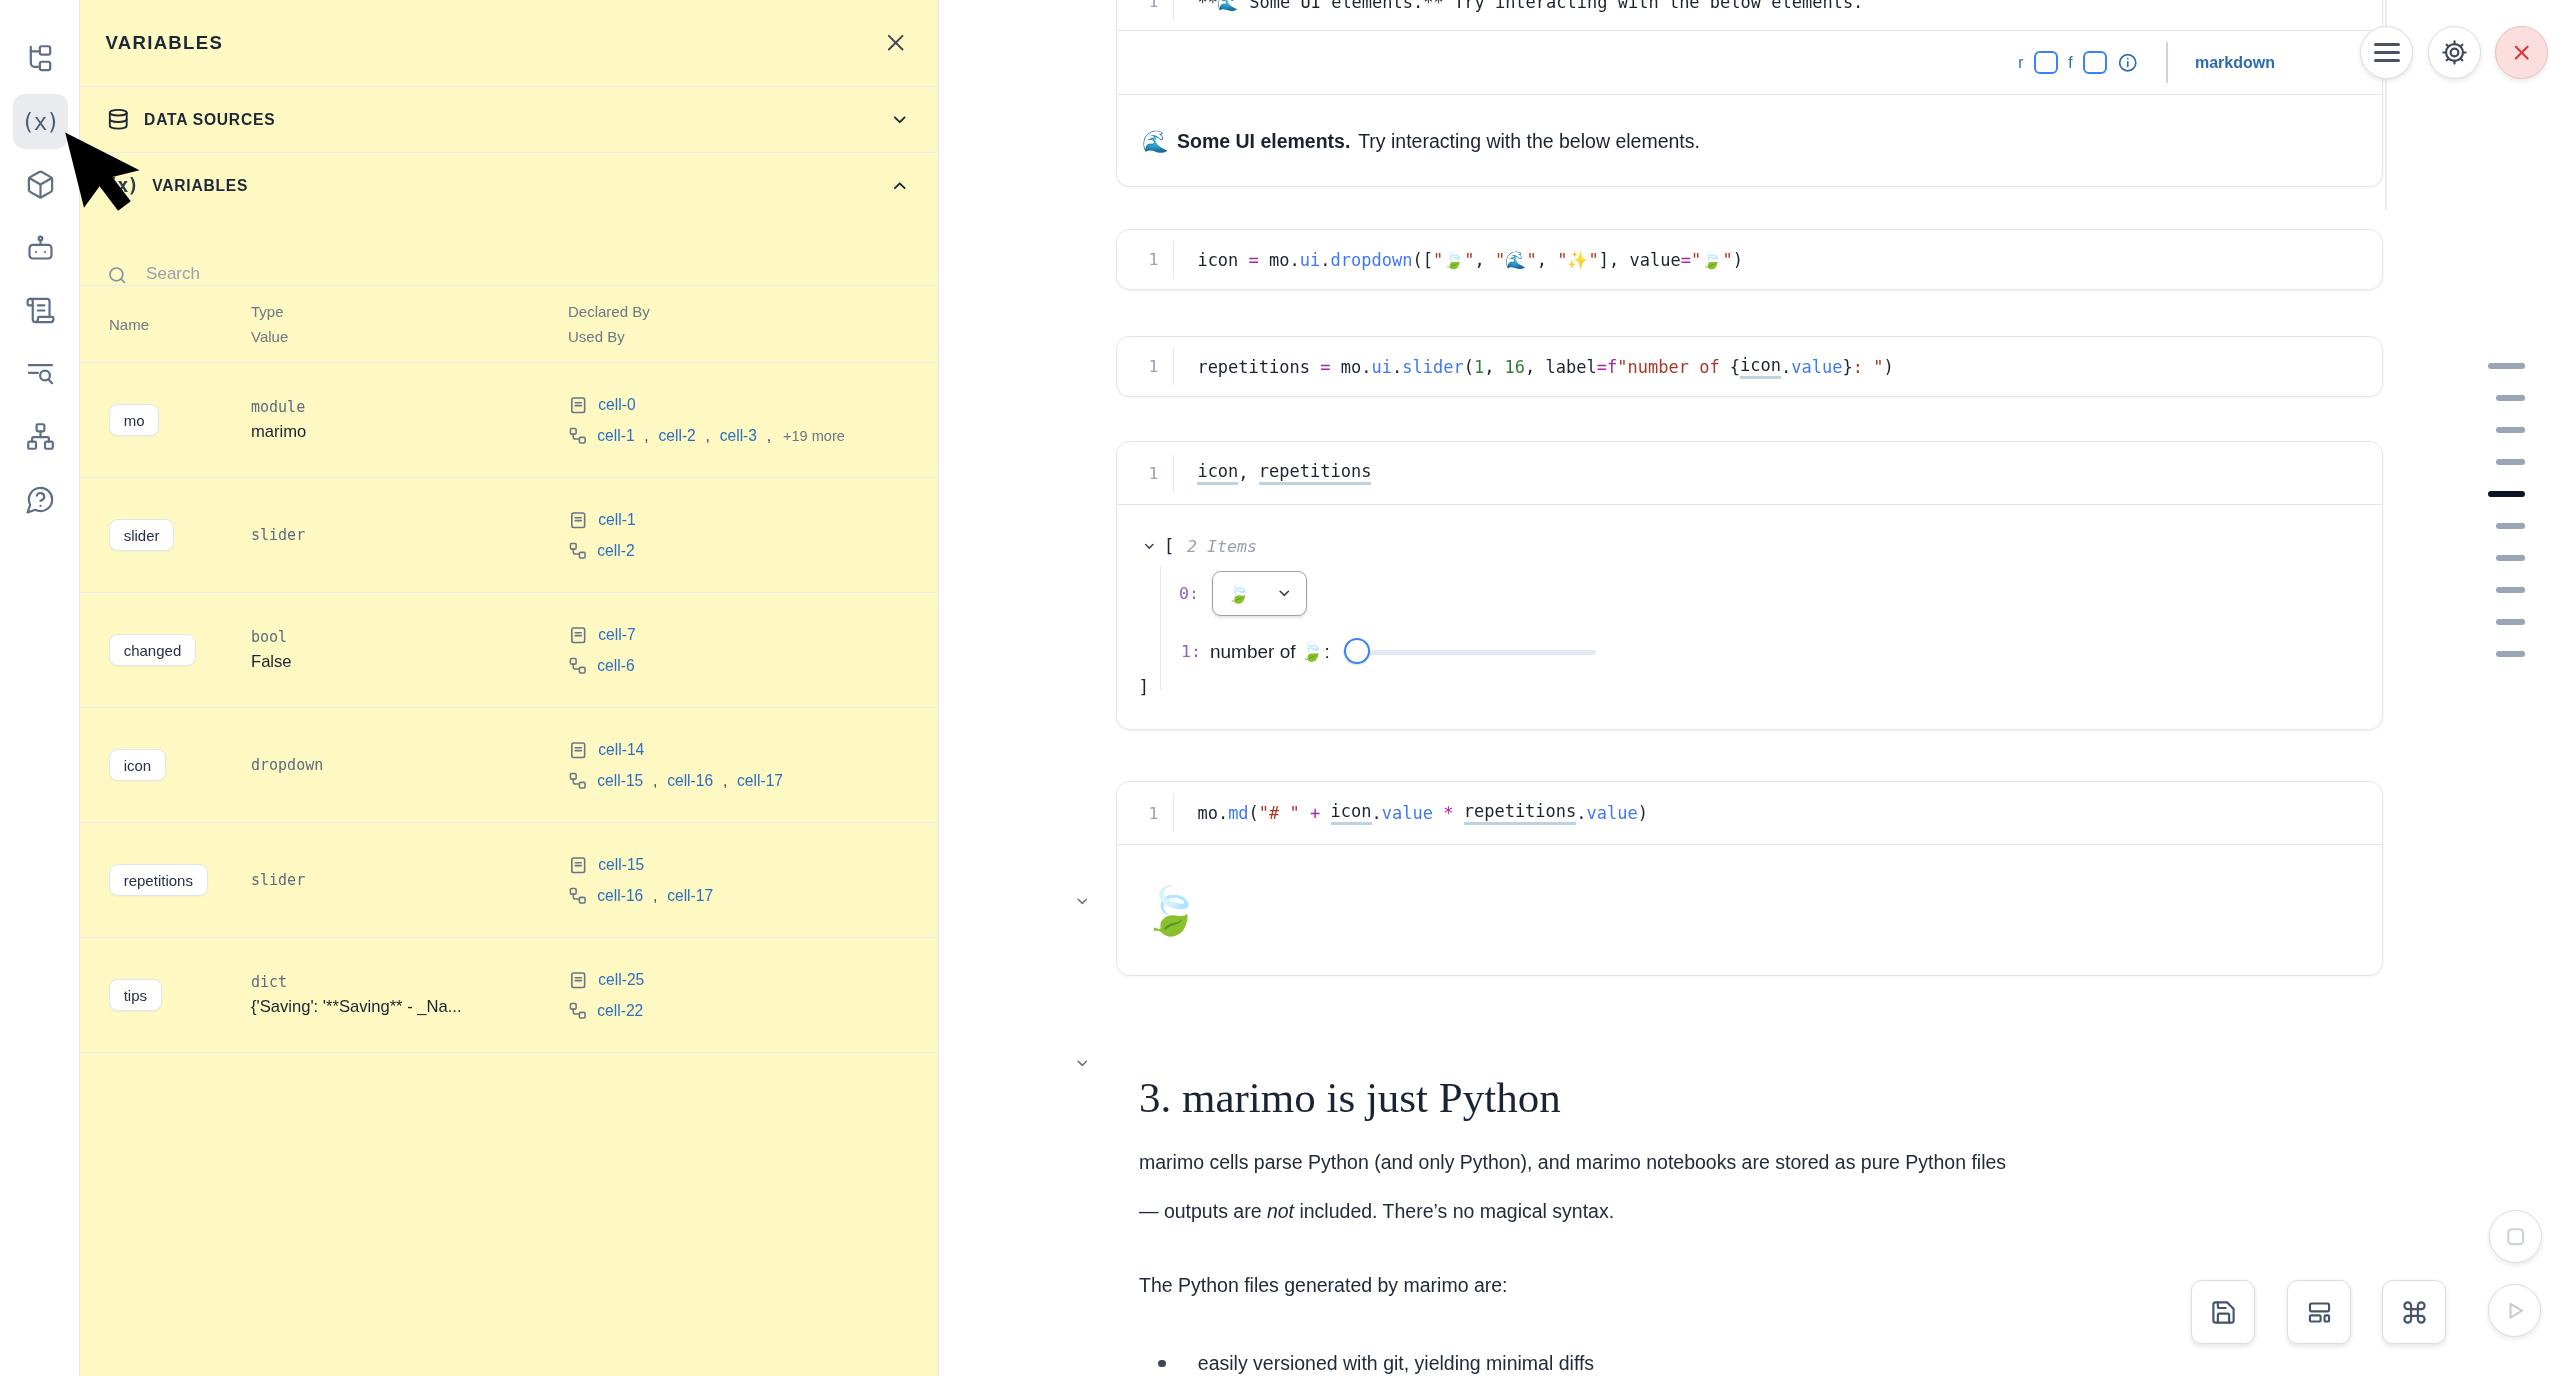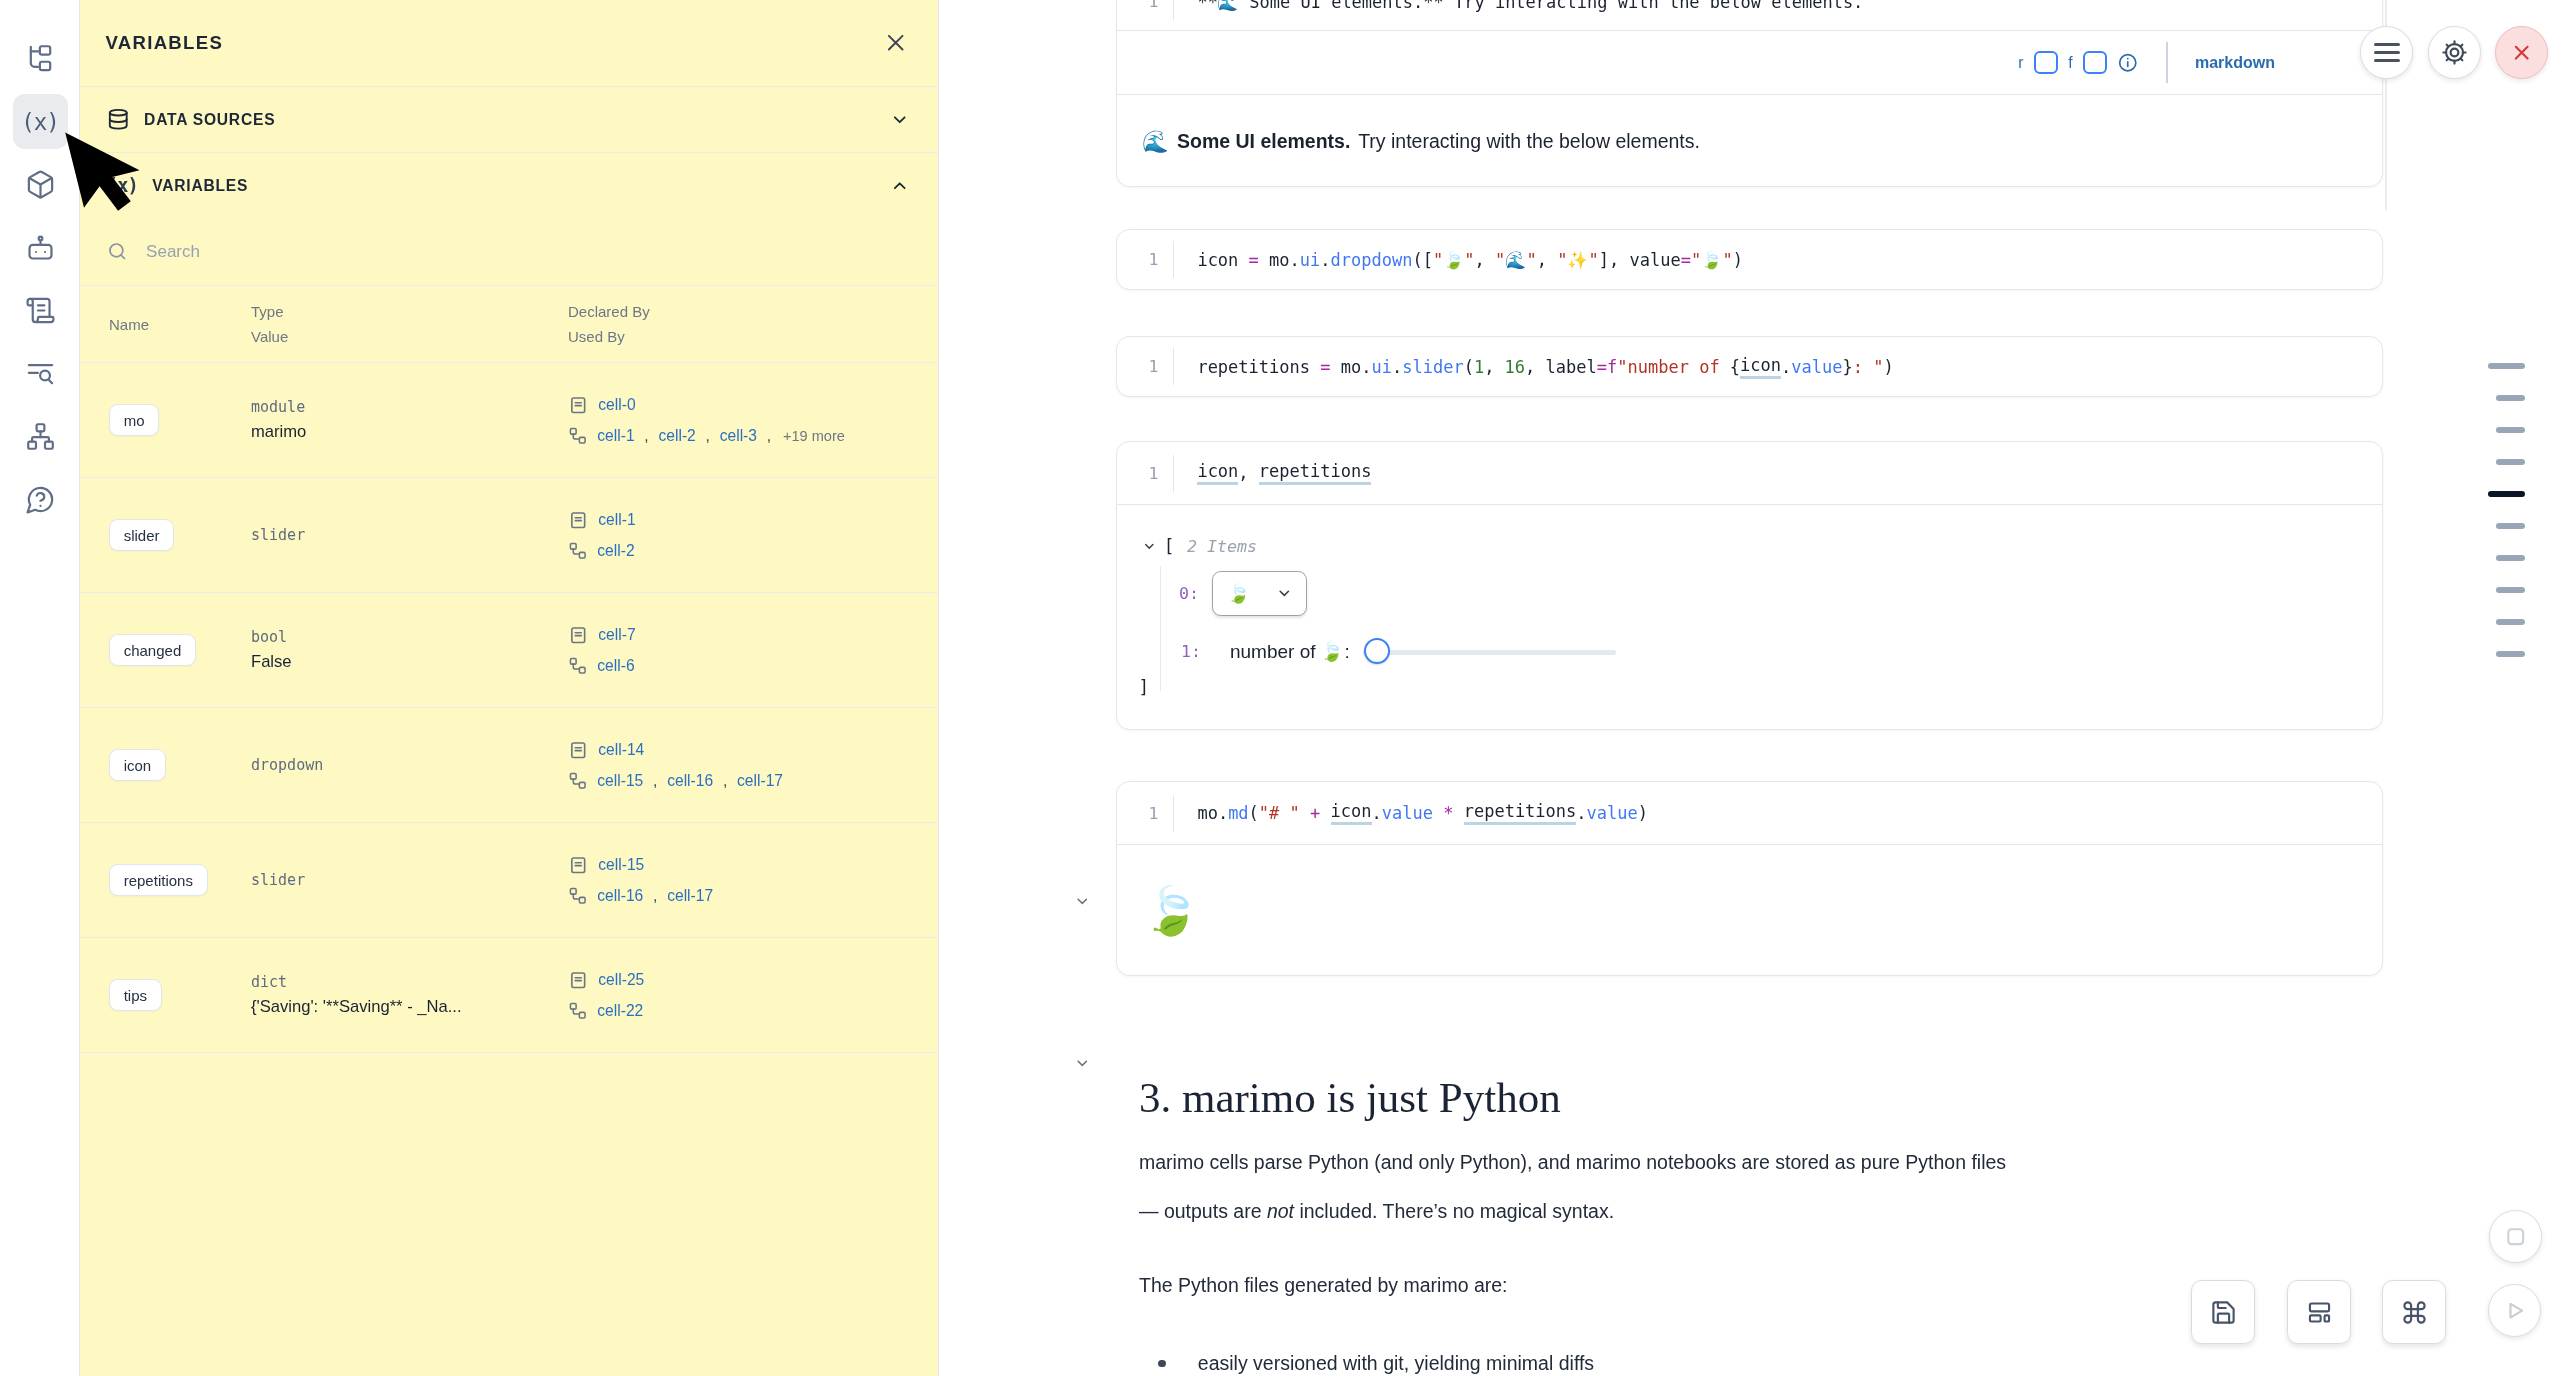--- a/index.html
+++ b/index.html
@@ -17,21 +17,21 @@
   
   .panel{position:absolute;left:80px;top:0;width:859px;height:100%;background:#fef9c3;border-right:1px solid #e5e8ec;z-index:5;box-sizing:border-box}
   .panel-header{height:86px;display:flex;align-items:center;justify-content:space-between;padding:0 27px 0 25.4px;border-bottom:1px solid #e8ebef}
   .panel-title{font-size:18.6px;font-weight:700;letter-spacing:.07em;color:#1e2736}
   .icon-btn{background:none;border:none;padding:3.9px;cursor:pointer}
   .section-row{height:65px;display:flex;align-items:center;gap:14.6px;padding:0 29px 0 27px;border-bottom:1px solid #e8ebef}
   .section-row.no-border{border-bottom:none}
   .section-label{font-size:15.6px;font-weight:700;letter-spacing:.05em;color:#1e2736}
   .section-chevron{margin-left:auto}
   .xglyph-sm{font-family:"DejaVu Sans Mono",monospace;font-size:18.6px;color:#2d3a50;font-weight:600;letter-spacing:-1px}
-  .search-row{height:67px;display:flex;align-items:center;gap:16.6px;padding:0 27px;border-bottom:1px solid #e8ebef}
+  .search-row{height:67px;display:flex;align-items:flex-end;gap:16.6px;padding:0 27px;border-bottom:1px solid #e8ebef}
   .search-row input{border:none;outline:none;font-size:17px;font-family:"Liberation Sans",sans-serif;color:#1f2937;flex:1;background:transparent}
   .search-row input::placeholder{color:#98a1b0}
 
   .vtable-head{display:grid;grid-template-columns:142px 317px 1fr;align-items:center;padding-left:29px;height:76px;border-bottom:1px solid #e8ebef;color:#6e7787;font-size:15px}
   .vhead-stack{display:flex;flex-direction:column;gap:8.8px}
   .vrow{display:grid;grid-template-columns:142px 317px 1fr;align-items:center;padding-left:29px;min-height:114px;border-bottom:1px solid #e8ebef}
   .vbadge{display:inline-block;border:1px solid #e1e5ec;border-radius:8.8px;padding:6.8px 13.7px;font-size:15px;color:#273143;background:#fff;box-shadow:0 1px 2px rgba(16,24,40,.04)}
   .vtype{font-family:"DejaVu Sans Mono",monospace;font-size:15px;color:#5f6b7e}
   .vvalue{font-size:16.6px;color:#1a2232;margin-top:6.8px;max-width:293px;white-space:nowrap;overflow:hidden}
   .vcells{display:flex;flex-direction:column;gap:10.7px}
@@ -71,21 +71,21 @@
   .cell4-editor{height:62px;border-bottom:1px solid #e3e7ec}
   .tree{position:relative;height:225px;font-family:"DejaVu Sans Mono",monospace;font-size:16.6px;color:#1c2330}
   .tree-guide{position:absolute;left:43px;top:61px;width:1px;height:125px;background:#e6e9ed}
   .tree-row1{position:absolute;left:25.4px;top:31px;display:flex;align-items:center;gap:6.8px}
   .tree-bracket{font-size:17.6px;color:#1c2330}
   .tree-count{color:#9aa2af;font-style:italic;margin-left:5.9px}
   .tree-idx{color:#9061c2}
   .tree-row2{position:absolute;left:62px;top:66px;display:flex;align-items:center;gap:12.7px}
   .mini-dropdown{width:95px;height:45px;border:1.5px solid #9aa3ad;border-radius:8.8px;background:#fff;display:flex;align-items:center;justify-content:space-between;padding:0 12.7px 0 14.6px;box-shadow:0 2px 2.9px rgba(16,24,40,.12);cursor:pointer;box-sizing:border-box;font-size:18.6px}
   .tree-row3{position:absolute;left:64px;top:133px;display:flex;align-items:center}
-  .tree-label{font-family:"Liberation Sans",sans-serif;font-size:19px;color:#1b2230;margin-left:29px}
+  .tree-label{font-family:"Liberation Sans",sans-serif;font-size:19px;color:#1b2230;margin-left:9px}
   .slider{position:relative;width:253px;height:27px;margin-left:13.7px;cursor:pointer}
   .slider-track{position:absolute;left:0;right:0;top:11.7px;height:4.9px;border-radius:2.9px;background:#e3e9f2}
   .slider-knob{position:absolute;left:1px;top:0;width:26px;height:26px;border-radius:50%;background:#fff;border:2.4px solid #3b82f6;box-sizing:border-box;box-shadow:0 1px 2px rgba(16,24,40,.15)}
   .tree-close{position:absolute;left:21.5px;top:172px;font-size:17.6px}
 
   .cell5{top:781px;height:195px}
   .cell5-editor{height:62px;border-bottom:1px solid #e3e7ec}
   .cell5-output{height:131px;display:flex;align-items:center;padding-left:25.4px}
   .big-leaf{font-size:47px;line-height:1}
 

